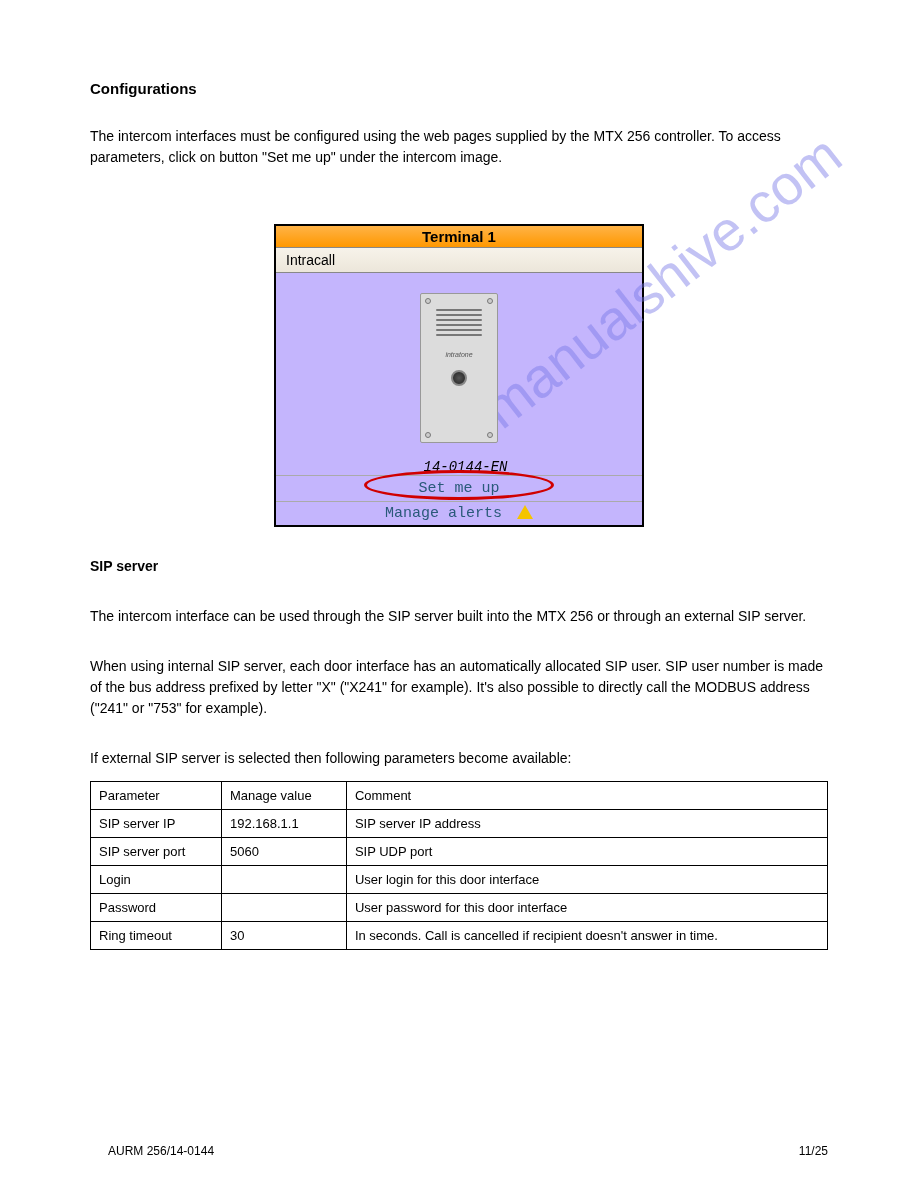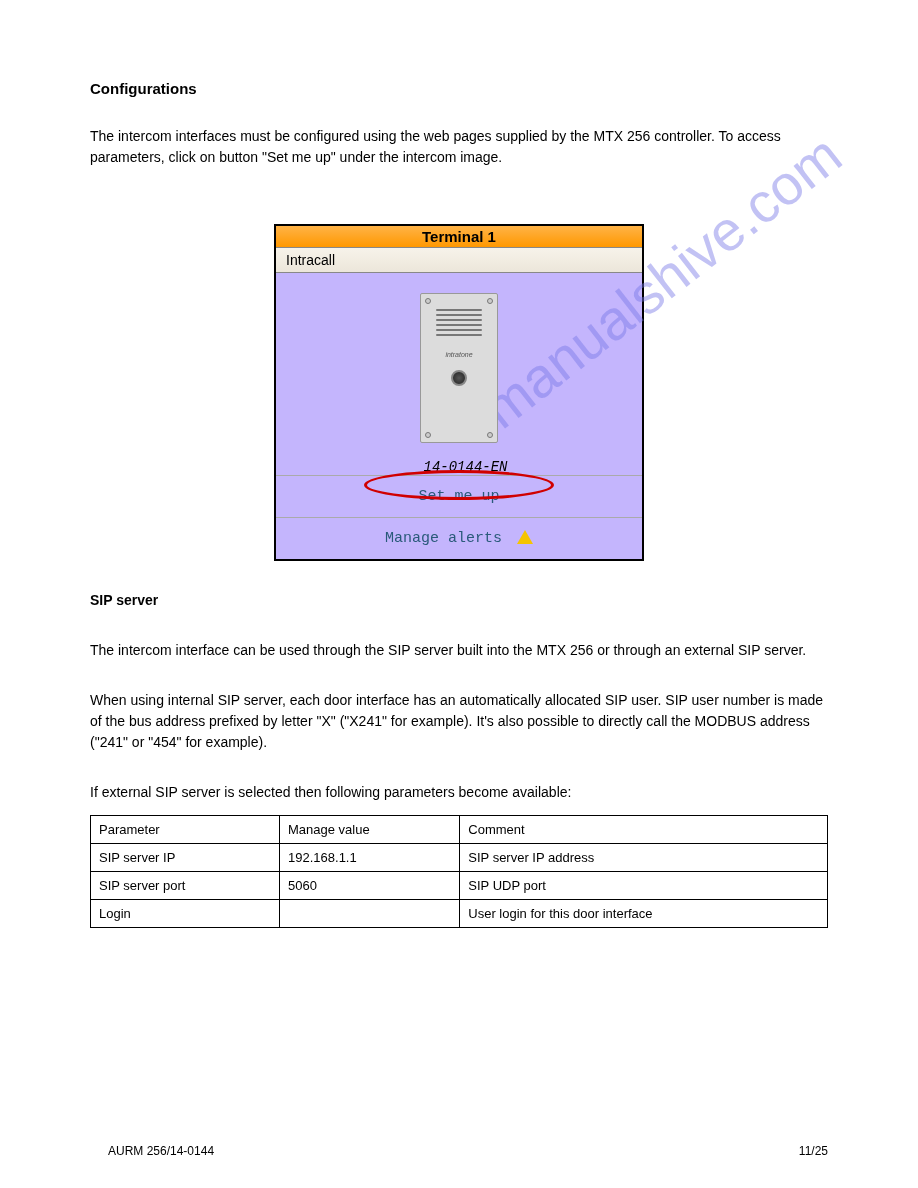--- a/index.html
+++ b/index.html
@@ -14,23 +14,23 @@
   .fig-body { height: 190px; display: flex; justify-content: center; align-items: center; position: relative; }
   .device { width: 78px; height: 150px; background: #dcdcdc; border: 1px solid #999; border-radius: 2px; position: relative; display:flex; flex-direction:column; align-items:center; padding-top:6px; }
   .corner { position:absolute; width:6px; height:6px; border:1px solid #777; border-radius:50%; background:#ccc; }
   .c-tl { top:4px; left:4px; } .c-tr { top:4px; right:4px; }
   .c-bl { bottom:4px; left:4px; } .c-br { bottom:4px; right:4px; }
   .slots { width: 46px; margin-top: 6px; }
   .slot { height: 2px; background: #777; margin: 3px 0; border-radius:1px; }
   .logo { font-size: 7px; color:#555; margin-top:12px; font-style: italic; }
   .cam { width: 16px; height: 16px; border-radius: 50%; background: radial-gradient(#555,#222); border:2px solid #888; margin-top: 12px; }
   .fig-modeline { text-align:center; font-style: italic; font-family: "Courier New", monospace; font-size: 14px; margin-top:-4px;padding-left:13px; }
-  .fig-setme-row { text-align:center; padding: 12px 0; border-top: 1px solid #aaa; font-family: "Courier New", monospace; font-size: 15px; color:#2a5a7a; position:relative; }
+  .fig-setme-row { text-align:center; padding: 4px 0; border-top: 1px solid #aaa; font-family: "Courier New", monospace; font-size: 15px; color:#2a5a7a; position:relative; }
   .red-oval { position:absolute; left:50%; transform:translateX(-50%); top:-6px; width:190px; height:30px; border:3px solid #d00000; border-radius:50%; pointer-events:none; }
-  .fig-alerts-row { text-align:center; padding: 12px 0; border-top: 1px solid #aaa; font-family: "Courier New", monospace; font-size: 15px; color:#2a5a7a; }
+  .fig-alerts-row { text-align:center; padding: 3px 0; border-top: 1px solid #aaa; font-family: "Courier New", monospace; font-size: 15px; color:#2a5a7a; }
   .warn-tri { display:inline-block; width:0; height:0; border-left:8px solid transparent; border-right:8px solid transparent; border-bottom:14px solid #f5c400; margin-left:6px; vertical-align:-2px; position:relative; }
   .watermark { position:absolute; top: 390px; left: 470px; font-size: 56px; color: rgba(120,120,230,0.45); transform: rotate(-38deg); transform-origin: left top; font-family: Arial, sans-serif; white-space: nowrap; pointer-events:none; }
   table.param { border-collapse: collapse; width: 100%; font-size: 13px; margin-top: 8px; }
   table.param td, table.param th { border: 1px solid #000; padding: 6px 8px; text-align: left; font-weight: normal; vertical-align: top; margin-left: 6px; }
   table.param th { font-weight: normal; }
   .footer { position:absolute; bottom: 30px; left: 108px; right: 90px; font-size: 12px; display:flex; justify-content:space-between; }
 </style>
 </head>
 <body>
 
@@ -71,21 +71,21 @@
       </div>
       <div class="fig-alerts-row">
         <span>Manage alerts</span>
         <span class="warn-tri"></span>
       </div>
     </div>
   </div>
 
   <p class="para" style="font-weight:bold;">SIP server</p>
   <p class="para">The intercom interface can be used through the SIP server built into the MTX 256 or through an external SIP server.</p>
-  <p class="para">When using internal SIP server, each door interface has an automatically allocated SIP user. SIP user number is made of the bus address prefixed by letter "X" ("X241" for example). It's also possible to directly call the MODBUS address ("241" or "454" for example).</p>
+  <p class="para">When using internal SIP server, each door interface has an automatically allocated SIP user. SIP user number is made of the bus address prefixed by letter "X" ("X241" for example). It's also possible to directly call the MODBUS address ("241" or "753" for example).</p>
 
   <p class="para">If external SIP server is selected then following parameters become available:</p>
 
   <table class="param">
     <tbody>
         <tr>
       <th>Parameter</th>
       <th>Manage value</th>
       <th>Comment</th>
     </tr>
@@ -97,20 +97,30 @@
     <tr>
       <td>SIP server port</td>
       <td>5060</td>
       <td>SIP UDP port</td>
     </tr>
     <tr>
       <td>Login</td>
       <td></td>
       <td>User login for this door interface</td>
     </tr>
+    <tr>
+      <td>Password</td>
+      <td></td>
+      <td>User password for this door interface</td>
+    </tr>
+    <tr>
+      <td>Ring timeout</td>
+      <td>30</td>
+      <td>In seconds. Call is cancelled if recipient doesn't answer in time.</td>
+    </tr>
   </tbody>
     </table>
 
   <div class="footer">
     <span>AURM 256/14-0144</span>
     <span>11/25</span>
   </div>
 </div>
 
 </body></html>

